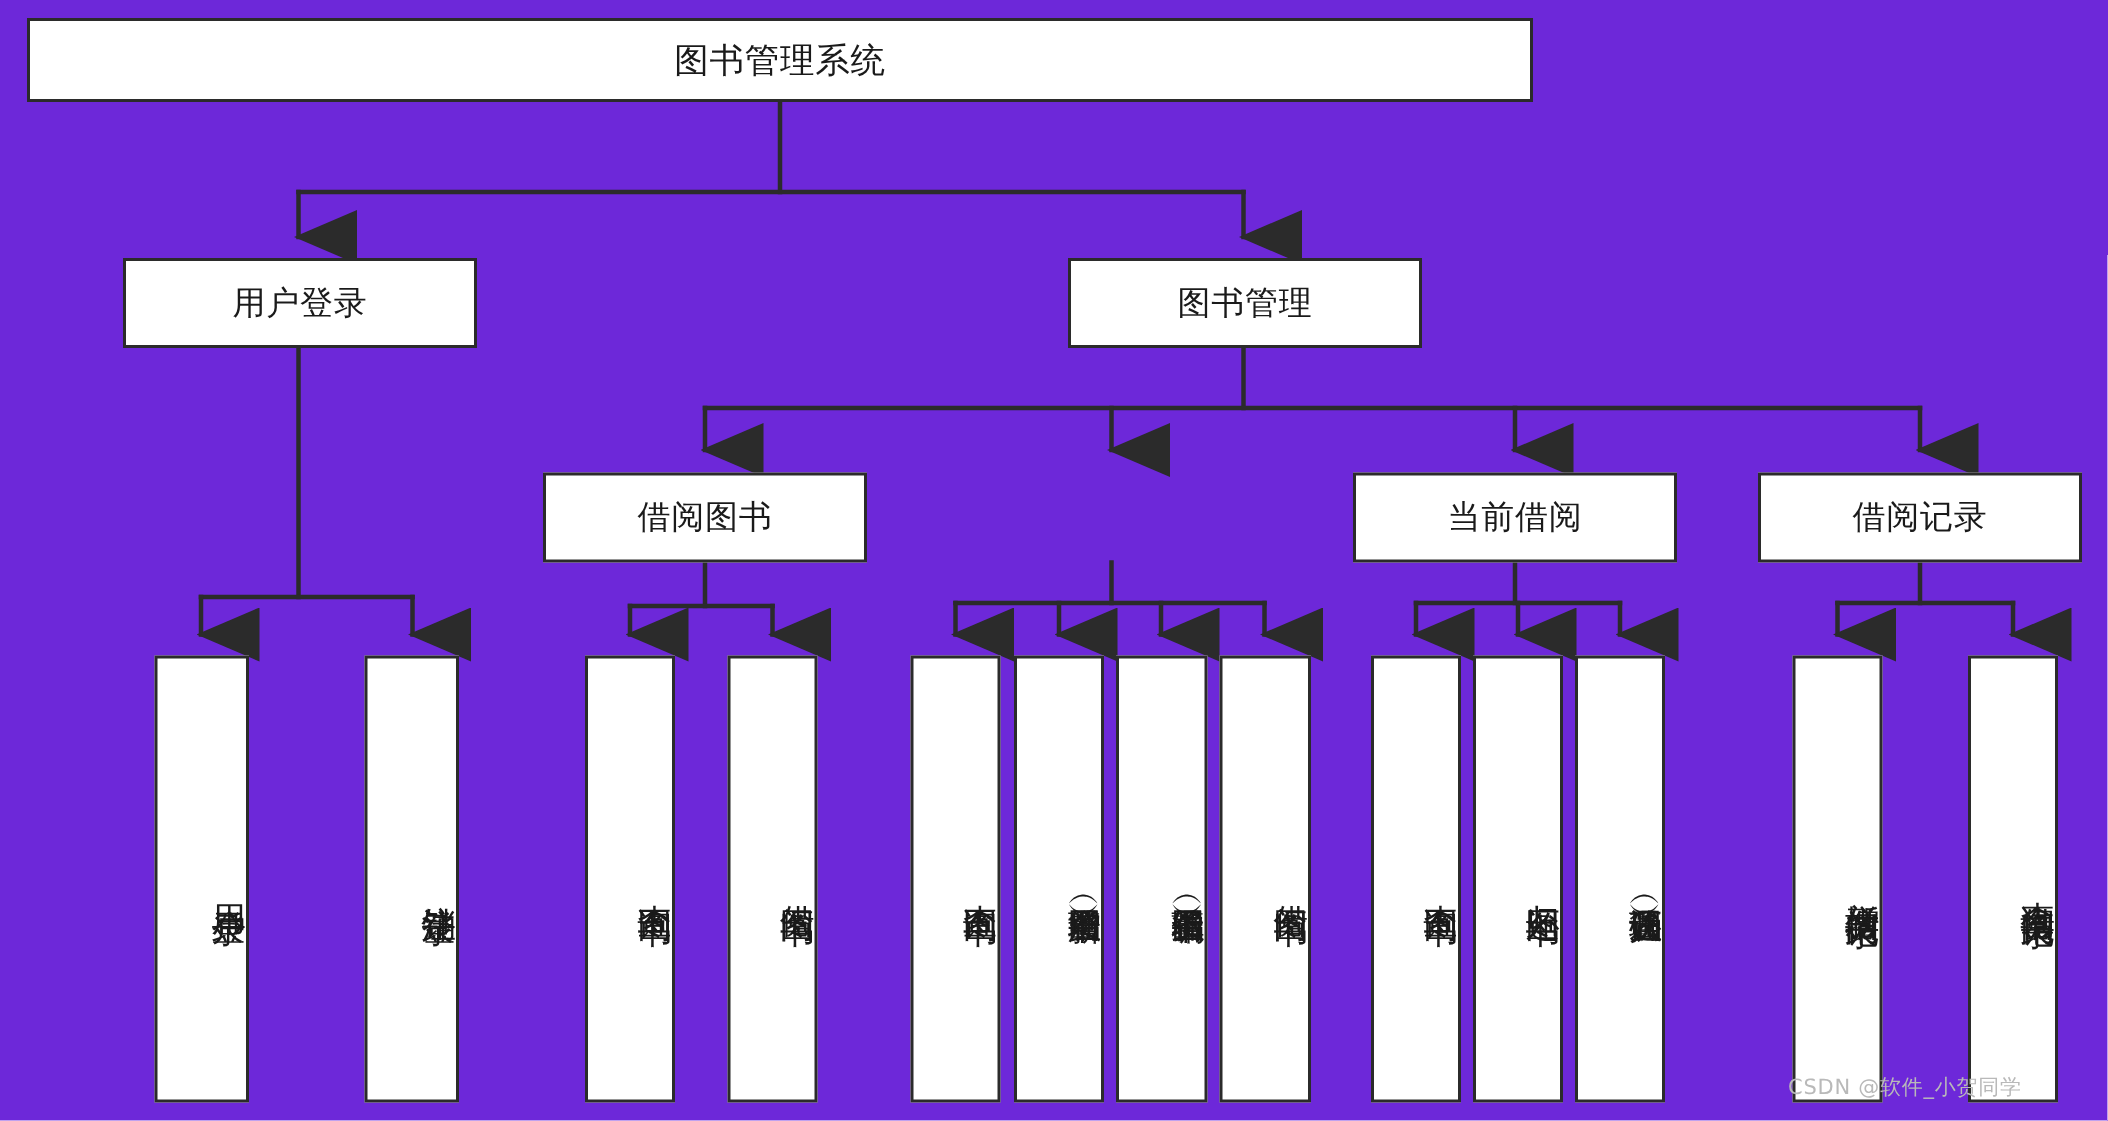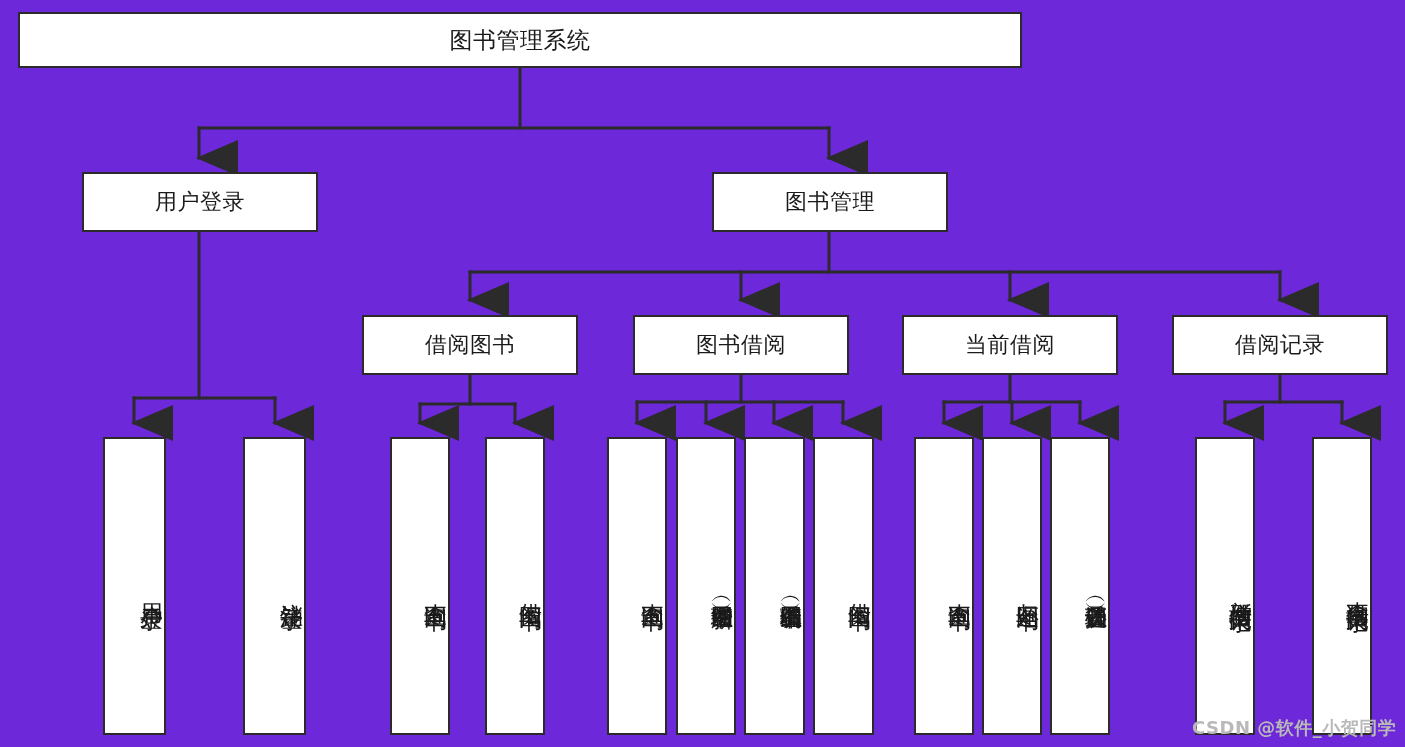--- a/index.html
+++ b/index.html
@@ -51,26 +51,25 @@
     padding-top: 6px;
     align-items: flex-start;
     justify-content: center;
   }
   .node-v.tight {
     font-size: 22px;
     letter-spacing: 0px;
   }
   .watermark {
     position: absolute;
-    font-size: 18px;
+    font-size: 14px;
     color: #b9b9b9;
     letter-spacing: 0.5px;
     white-space: nowrap;
     user-select: none;
-    font-weight: bold;
   }
 </style>
 </head>
 <body>
 
 <div id="canvas">
 
   <svg id="wires" viewBox="0 0 1405 747" xmlns="http://www.w3.org/2000/svg">
     <defs>
       <marker id="arw" viewBox="0 0 10 12" refX="5" refY="11" markerWidth="10" markerHeight="12" orient="auto-start-reverse">
@@ -123,21 +122,20 @@
       <path d="M1342,402 L1342,423" marker-end="url(#arwdown)"></path>
     </g>
   </svg>
 
   <div class="node node-root" style="left:18px;top:12px;width:1004px;height:56px;">图书管理系统</div>
 
   <div class="node node-h" style="left:82px;top:172px;width:236px;height:60px;">用户登录</div>
   <div class="node node-h" style="left:712px;top:172px;width:236px;height:60px;">图书管理</div>
 
   <div class="node node-h" style="left:362px;top:315px;width:216px;height:60px;">借阅图书</div>
-  <div class="node node-h" style="left:633px;top:315px;width:216px;height:60px;">图书借阅</div>
   <div class="node node-h" style="left:902px;top:315px;width:216px;height:60px;">当前借阅</div>
   <div class="node node-h" style="left:1172px;top:315px;width:216px;height:60px;">借阅记录</div>
 
   <div class="node node-v" style="left:103px;top:437px;width:63px;height:298px;">用户登录</div>
   <div class="node node-v" style="left:243px;top:437px;width:63px;height:298px;">注销登录</div>
 
   <div class="node node-v" style="left:390px;top:437px;width:60px;height:298px;">查询图书</div>
   <div class="node node-v" style="left:485px;top:437px;width:60px;height:298px;">借阅图书</div>
 
   <div class="node node-v" style="left:607px;top:437px;width:60px;height:298px;">查询图书</div>

